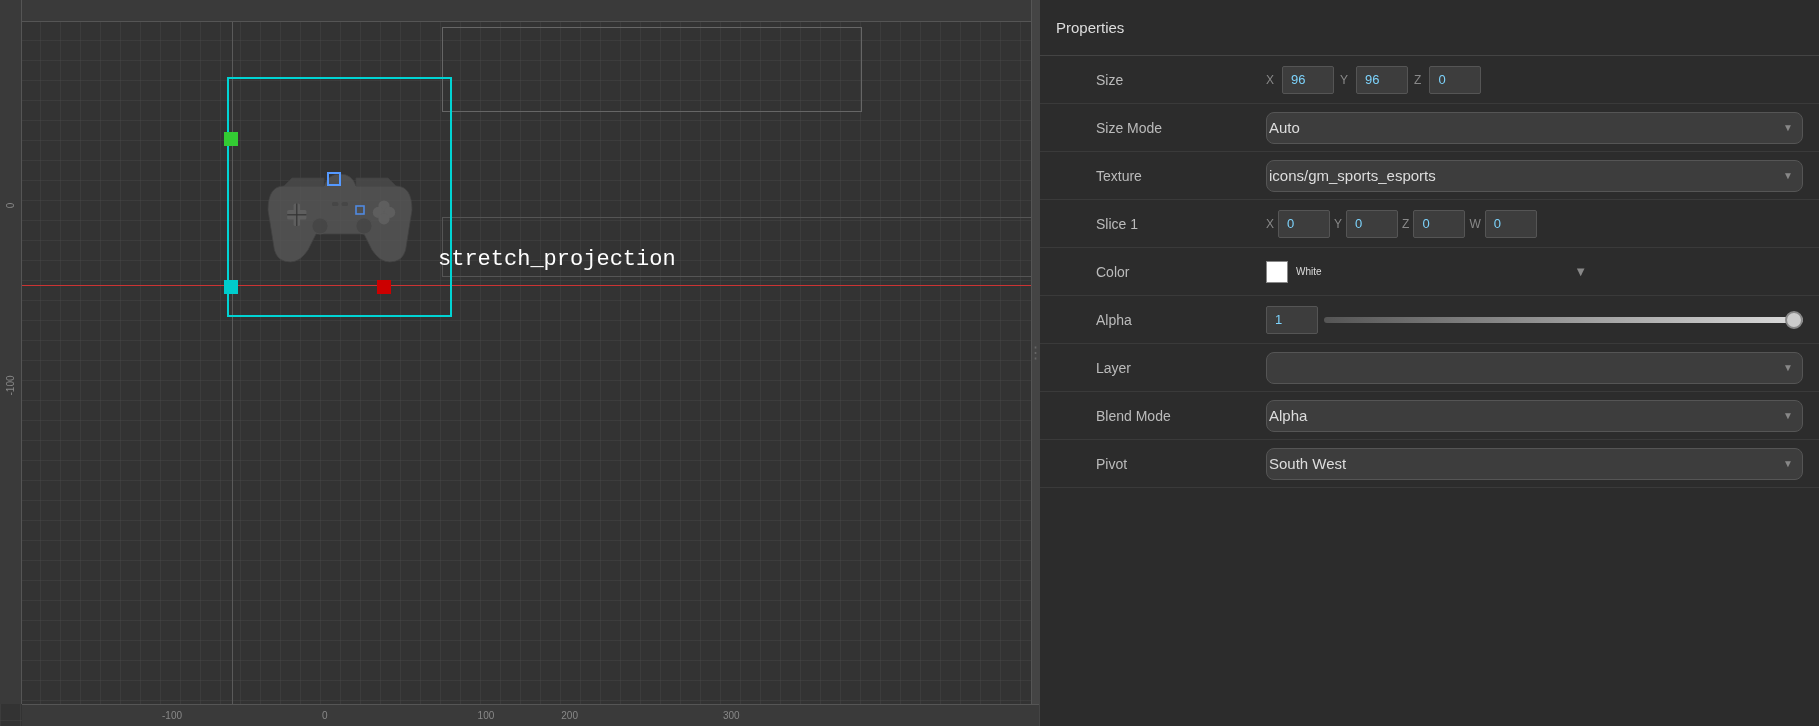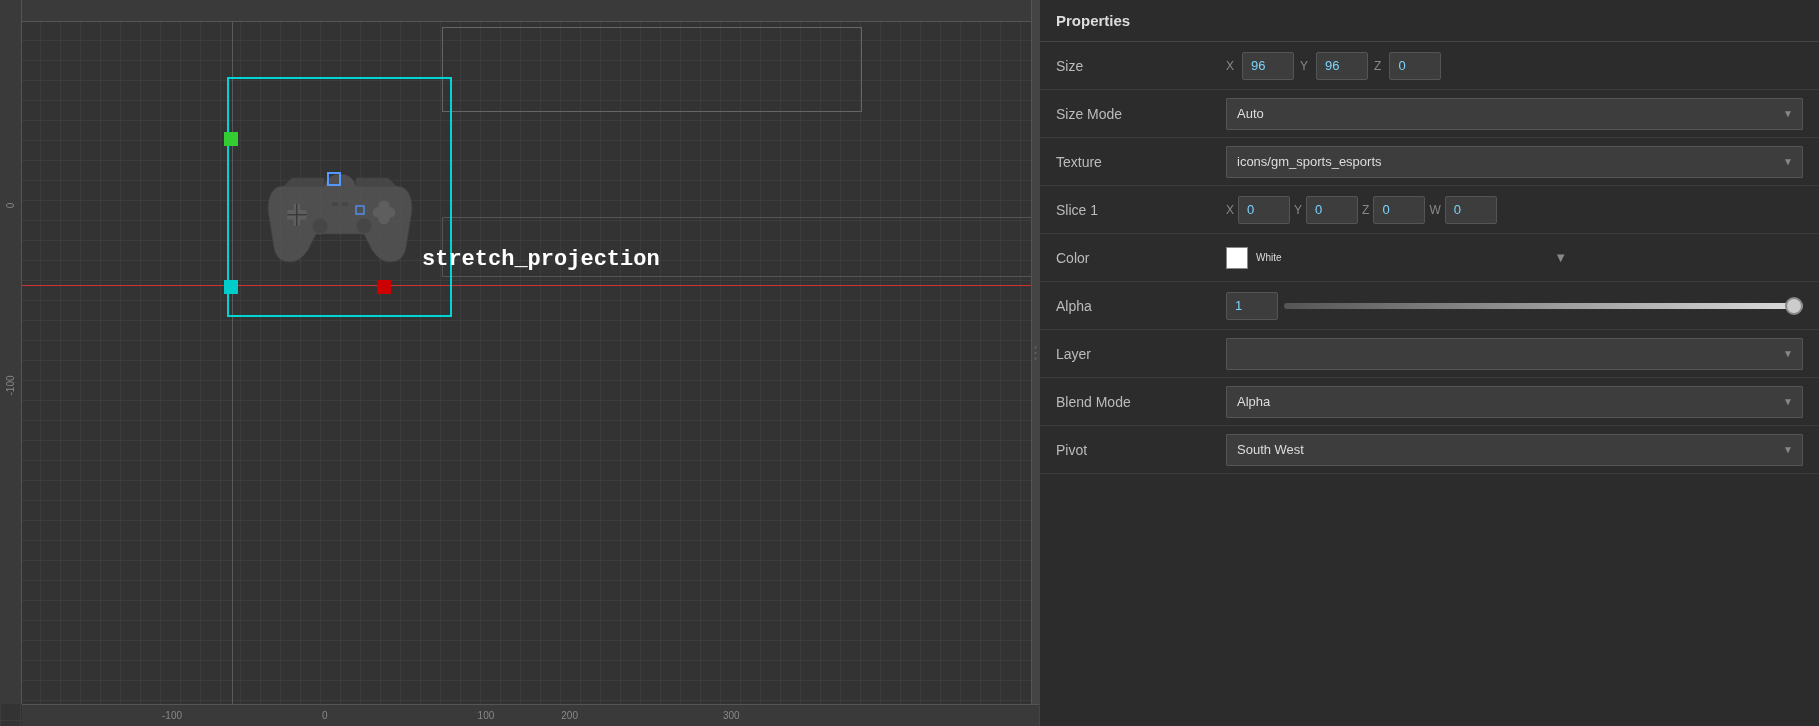--- a/index.html
+++ b/index.html
@@ -119,24 +119,24 @@
     }
 
     .gamepad-svg {
       width: 160px; height: 140px;
       opacity: 0.85;
     }
 
     
     .stretch-text {
       position: absolute;
-      top: 225px; left: 400px;
+      top: 225px; left: 416px;
       font-family: 'Courier New', monospace;
       font-size: 22px;
-      font-weight: bold;
+      font-weight: normal;
       color: #fff;
       z-index: 6;
       white-space: nowrap;
     }
 
     
     .white-rect {
       position: absolute;
       top: 5px; left: 420px;
       width: 420px; height: 85px;
@@ -191,41 +191,42 @@
     #properties-panel {
       width: 780px;
       background: #2c2c2c;
       border-left: 1px solid #444;
       display: flex;
       flex-direction: column;
       overflow-y: auto;
     }
 
     .panel-title {
-      padding: 12px 16px;
+      padding: 19px 16px;
       font-size: 15px;
       color: #ddd;
       background: #2c2c2c;
       border-bottom: 1px solid #444;
-      font-weight: bold;
+      font-weight: normal;
     }
 
     .prop-row {
       display: flex;
       align-items: center;
       border-bottom: 1px solid #3a3a3a;
       min-height: 48px;
       padding: 0 16px;
     }
 
     .prop-label {
       width: 170px;
       color: #bbb;
       font-size: 14px;
       flex-shrink: 0;
+      margin-left: 40px;
     }
 
     .prop-value {
       flex: 1;
       display: flex;
       align-items: center;
       gap: 6px;
     }
 
     .prop-input {
@@ -248,24 +249,24 @@
       position: relative;
       display: flex;
       align-items: center;
     }
 
     .prop-select {
       width: 100%;
       background: #3d3d3d;
       border: 1px solid #555;
       color: #ddd;
-      padding: 4px 30px 4px 10px;
-      font-size: 13px;
+      padding: 4px 30px 4px 2px;
+      font-size: 15px;
       height: 32px;
-      border-radius: 1px;
+      border-radius: 8px;
       appearance: none;
       outline: none;
       cursor: pointer;
     }
 
     .select-arrow {
       position: absolute;
       right: 10px;
       color: #888;
       pointer-events: none;

